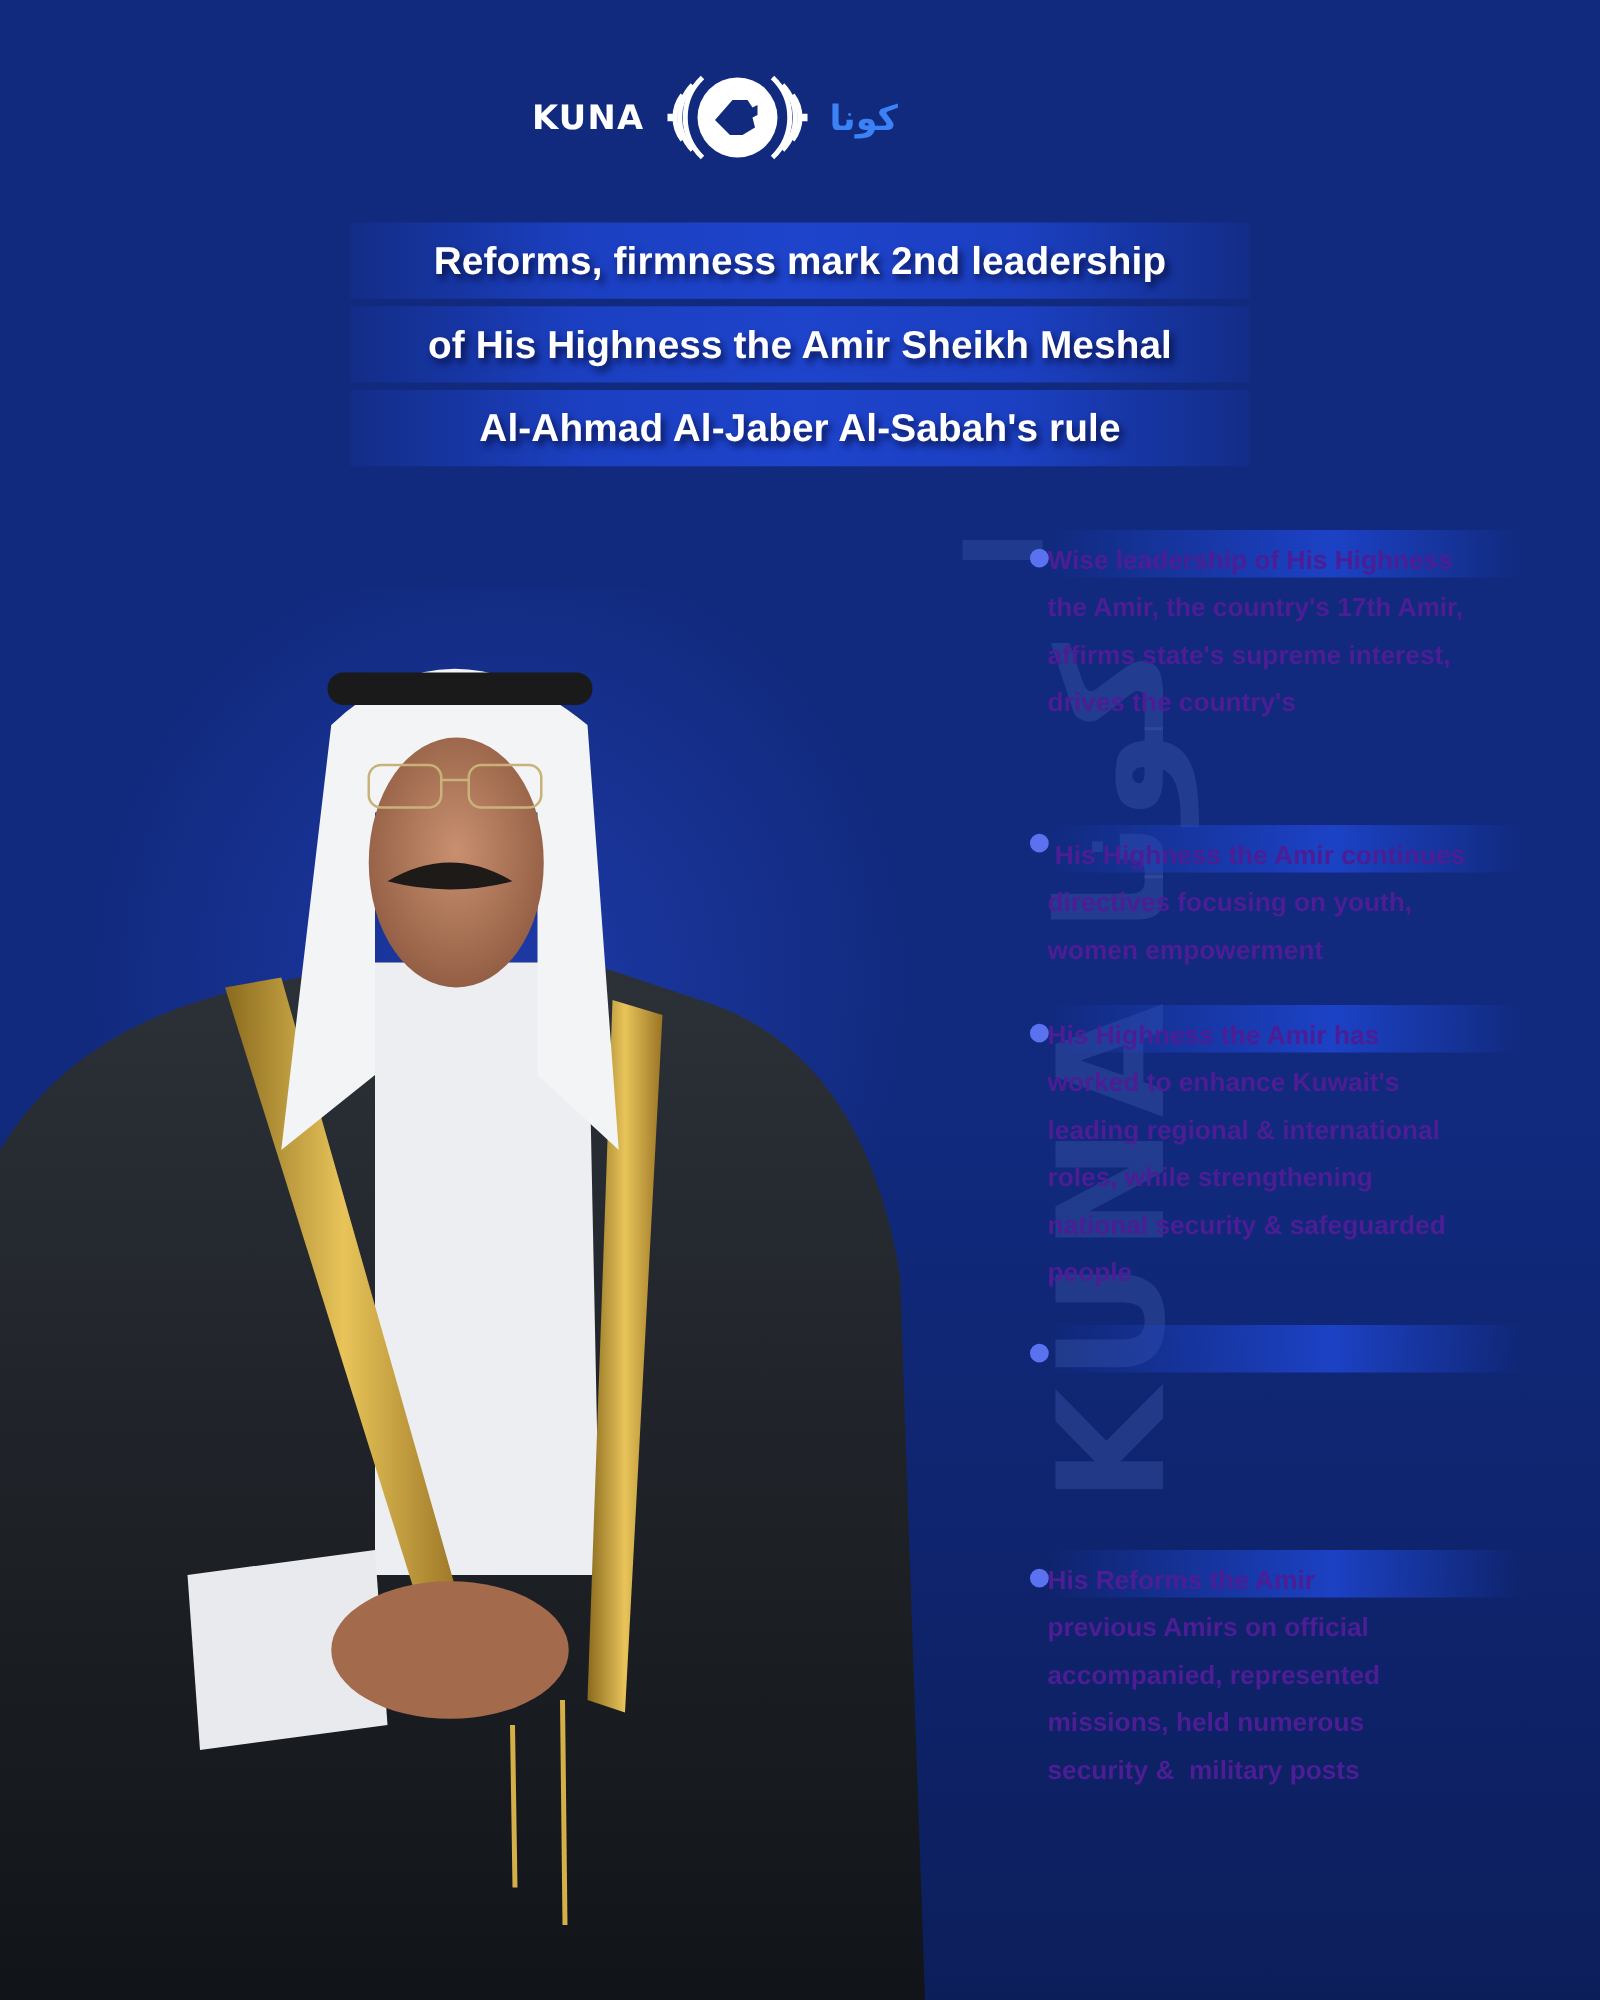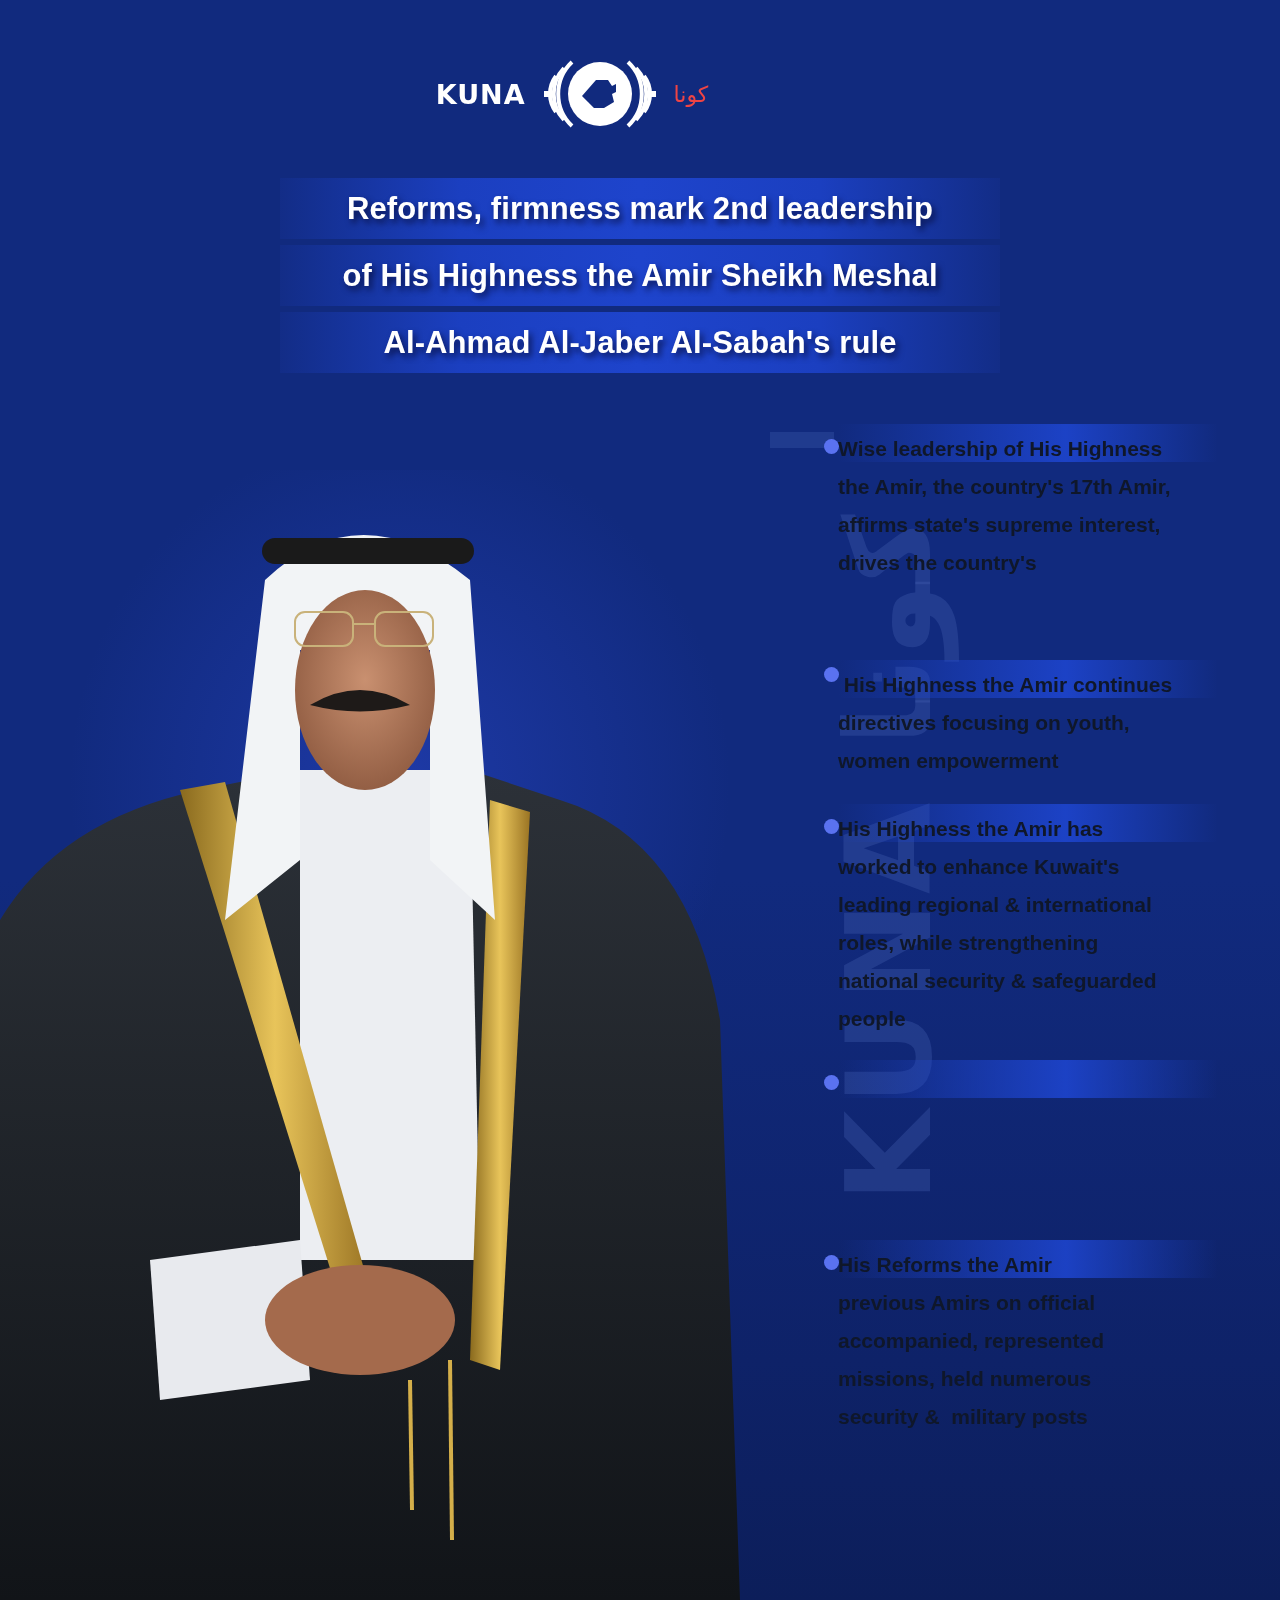--- a/index.html
+++ b/index.html
@@ -19,22 +19,22 @@
     
     .logo {
       position: absolute; top: 52px; left: 0; width: 1144px; height: 84px;
       display: flex; align-items: center; justify-content: center; gap: 10px;
     }
     .logo-text-en {
       font-family: "DejaVu Sans", sans-serif; font-weight: bold; font-size: 27px;
       letter-spacing: 1px; color: #fff; margin-right: 6px;
     }
     .logo-text-ar {
-      font-family: "DejaVu Sans", sans-serif; font-weight: normal; font-size: 22px;
-      color: #ef4444; margin-left: 6px; direction: rtl;
+      font-family: "DejaVu Sans", sans-serif; font-weight: bold; font-size: 28px;
+      color: #3b82f6; margin-left: 6px; direction: rtl;
     }
     .logo-emblem { width: 116px; height: 84px; }
 
     
     .title-wrap {
       position: absolute; top: 178px; left: 280px; width: 720px;
       display: flex; flex-direction: column; gap: 6px; align-items: center;
     }
     .title-band {
       width: 720px; height: 61px;
@@ -75,21 +75,21 @@
       position: absolute; left: 0; top: -6px; width: 380px; height: 38px;
       background: linear-gradient(90deg, rgba(20,45,150,0) 0%, rgba(30,70,210,0.85) 60%, rgba(30,70,210,0) 100%);
     }
     .bullet-dot {
       position: absolute; left: 2px; top: 9px; width: 15px; height: 15px; border-radius: 50%;
       background: #5A72F0;
     }
     .bullet-text {
       position: relative; margin-left: 22px; width: 370px;
       font-family: "Liberation Sans", sans-serif; font-weight: bold; font-size: 21px;
-      line-height: 38px; color: #0f172a;
+      line-height: 38px; color: #4c1d95;
     }
     .bullet-line { display: block; white-space: nowrap; }
   </style>
 </head>
 <body>
 
 <div class="glow"></div>
 
 <div class="logo">
   <span class="logo-text-en">KUNA</span>

